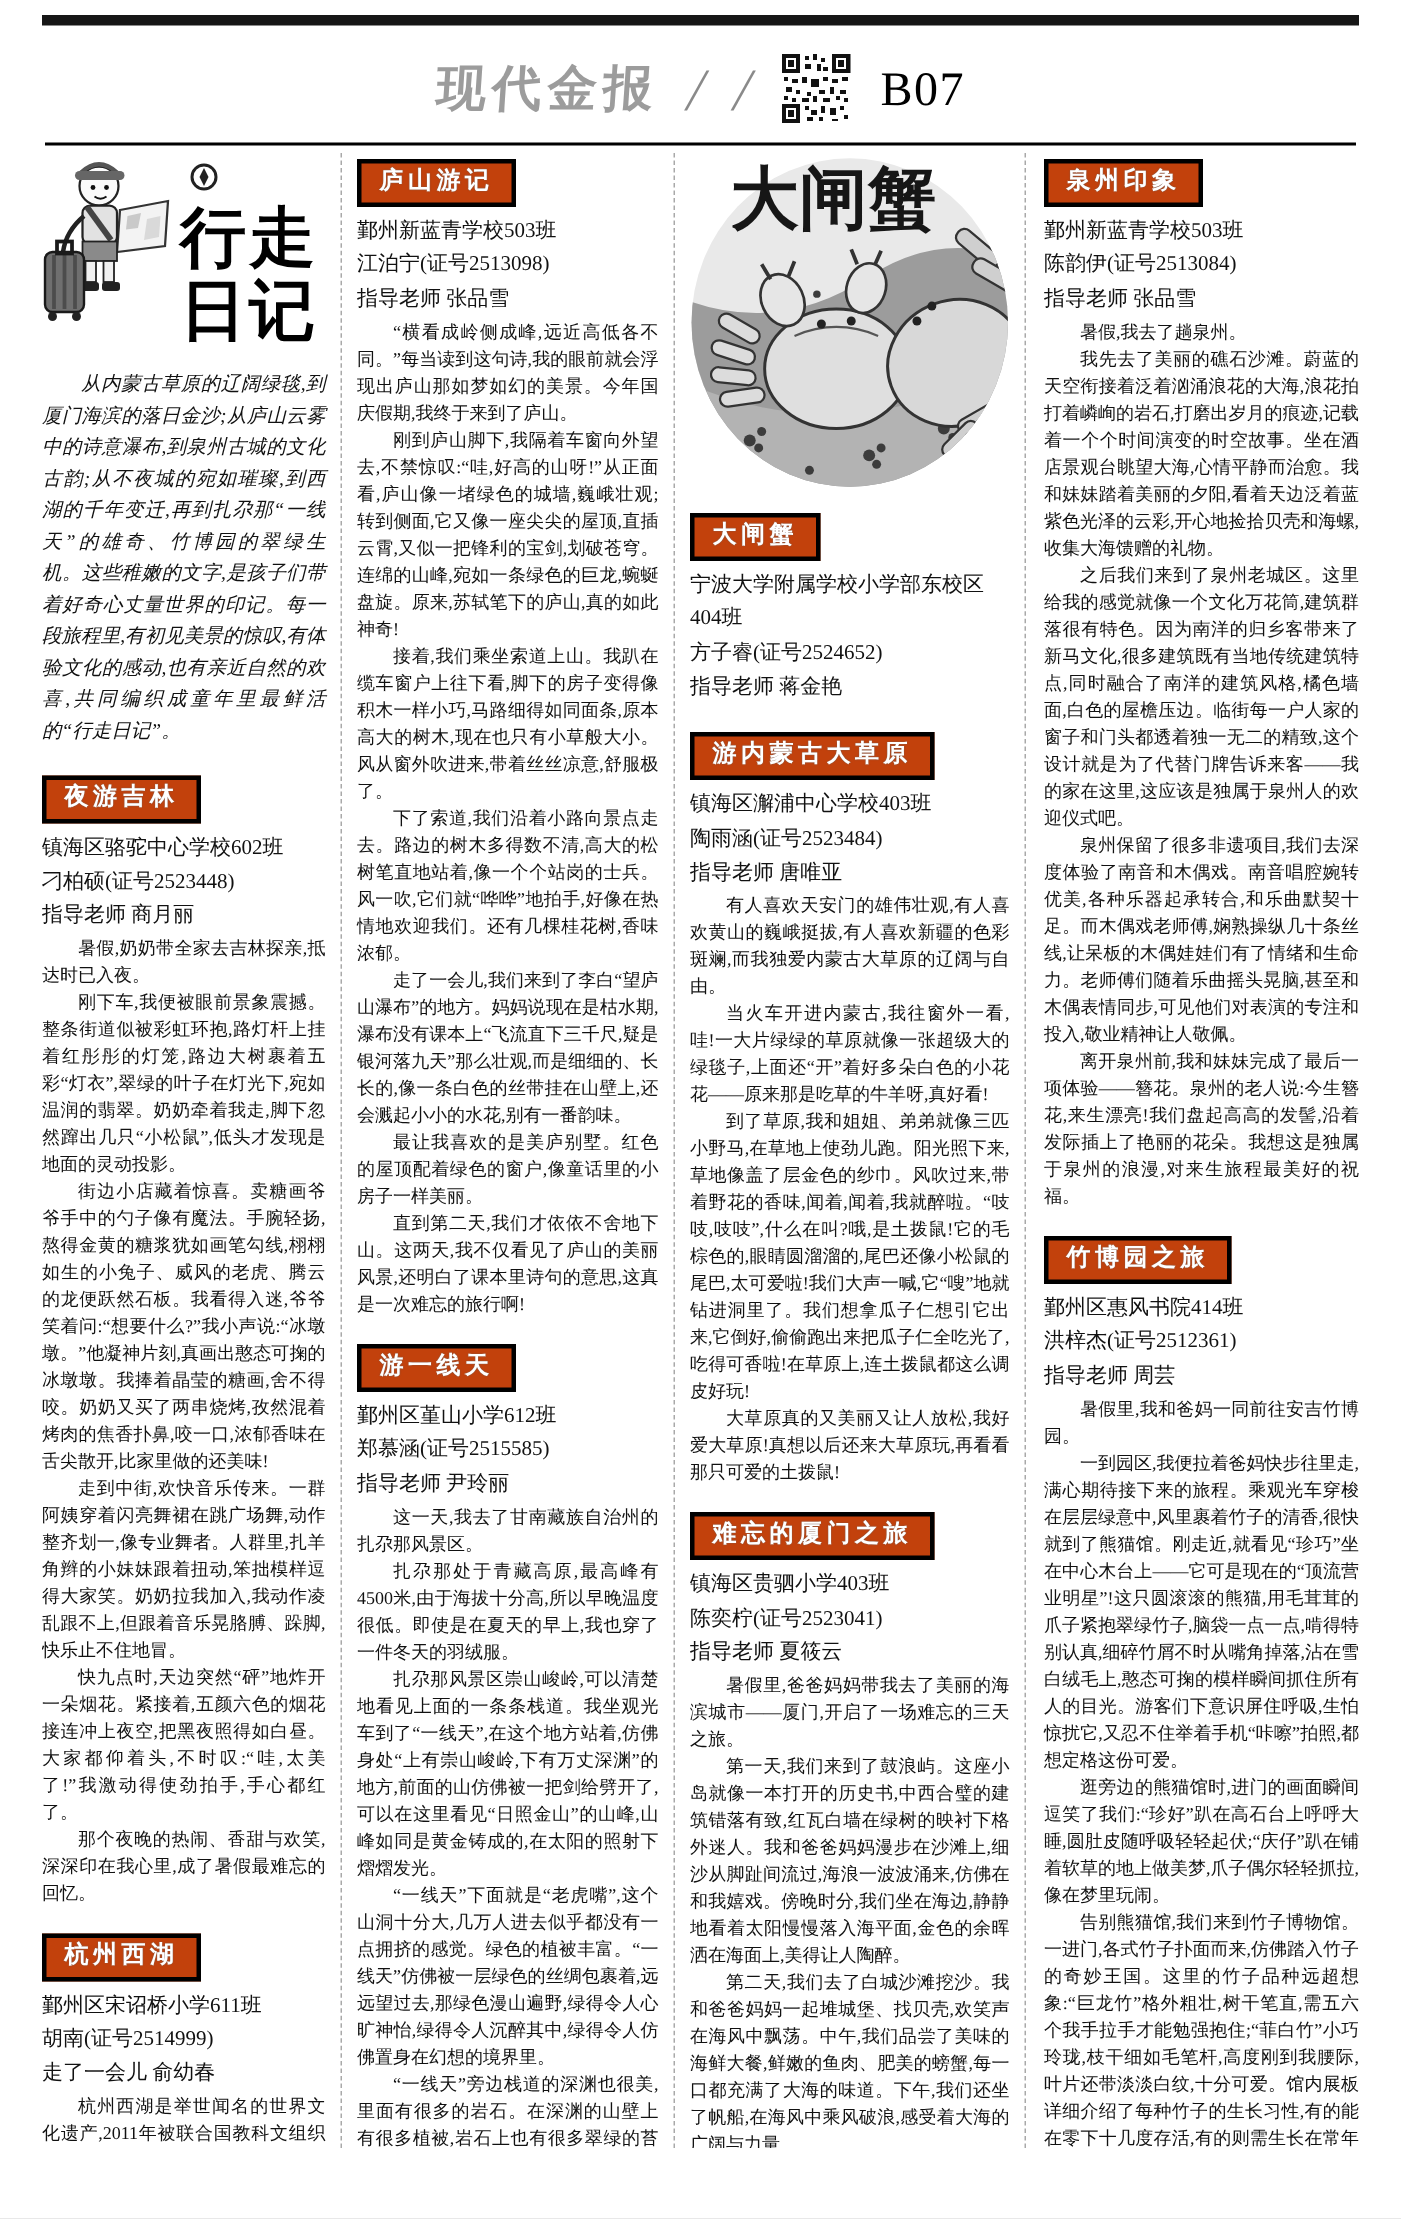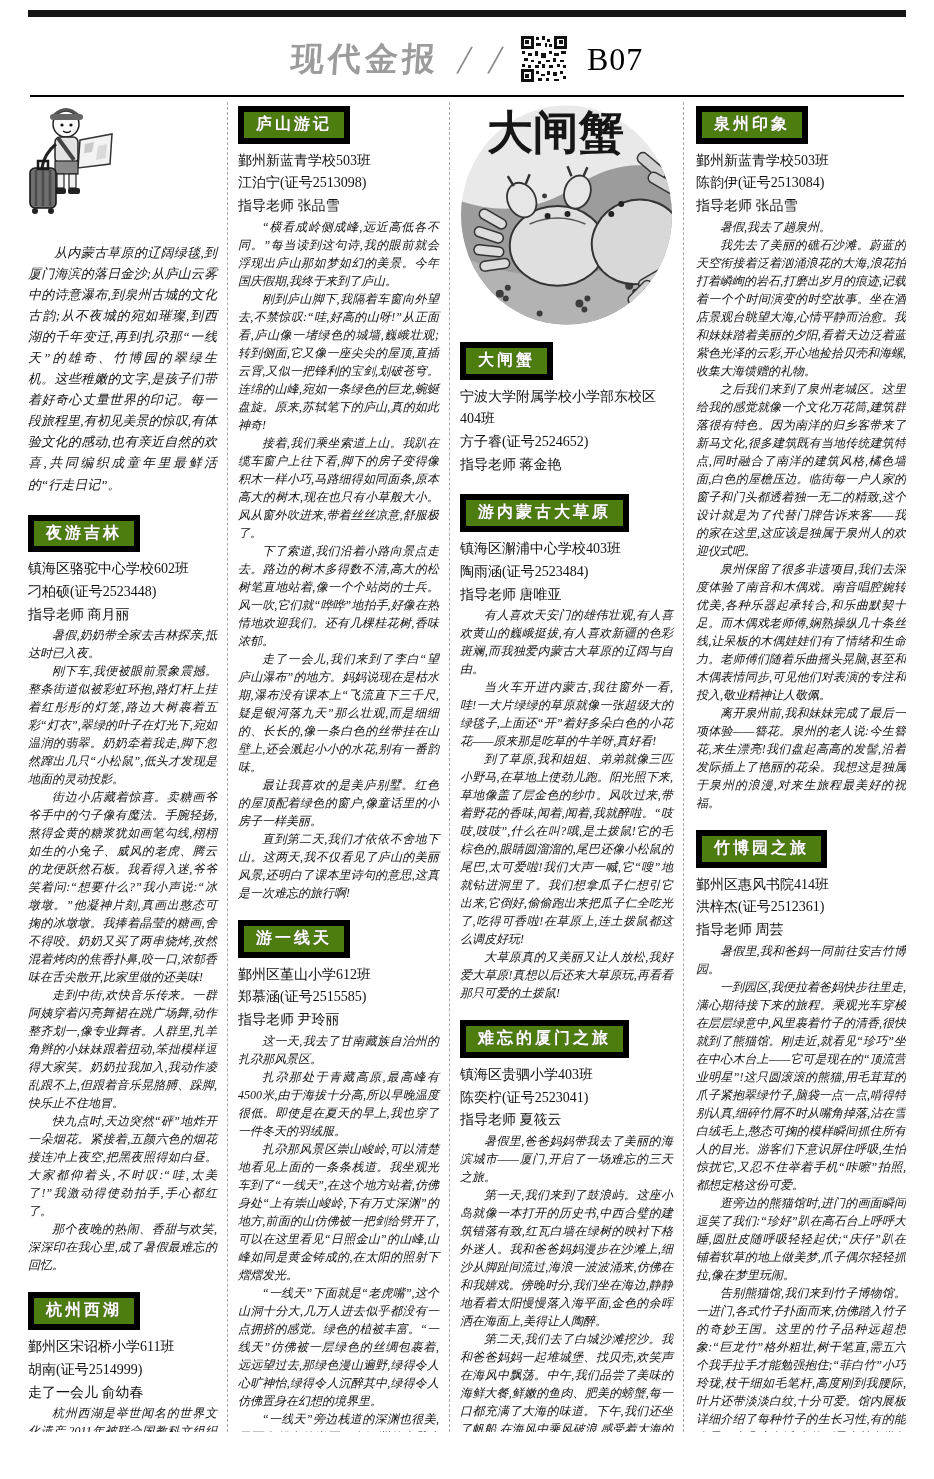--- a/index.html
+++ b/index.html
@@ -25,28 +25,28 @@
   .col1 { width:200px; padding-right:10px; }
   .col2 { width:222px; padding:0 10px; }
   .col3 { width:234px; padding:0 10px; }
   .col4 { width:222px; padding-left:12px; }
 
   .feature-logo { display:flex; align-items:flex-start; gap:4px; margin-bottom:12px; }
   .logo-text { font-size:44px; font-weight:900; line-height:1.12; letter-spacing:2px; color:#000; padding-top:14px; white-space:pre-line; }
   .intro { font-size:13px; line-height:1.62; font-style:italic; text-align:justify; text-indent:2em; color:#111; margin-bottom:16px; }
 
   .badge {
-    display:inline-block; background:#4d7c0f; color:#ffffff;
+    display:inline-block; background:#c2410c; color:#ffffff;
     font-family:"Liberation Sans",sans-serif; font-weight:bold;
     font-size:16px; letter-spacing:3px; line-height:1.3;
-    padding:2px 12px 3px 12px; margin:4px 0 6px 0; border:6px solid #000000;
+    padding:2px 12px 3px 12px; margin:4px 0 6px 0; border:3px solid #000000;
     text-shadow:0 0 1px #666;
   }
   .meta { font-size:14px; line-height:1.62; color:#111; }
-  .para { font-size:12px; line-height:1.5; text-align:justify; text-indent:2em; color:#111;font-style:italic; }
+  .para { font-size:12px; line-height:1.5; text-align:justify; text-indent:2em; color:#111; }
   .article { margin-bottom:14px; }
 
   .artwork-wrap { display:flex; justify-content:center; margin:2px 0 12px 0; }
 </style>
 </head>
 <body>
 
 <div class="page">
   <div class="topbar"></div>
 
@@ -135,20 +135,28 @@
           <path d="M28,42 Q16,52 14,66" stroke="#222" stroke-width="3" fill="none"></path>
 
           <rect x="2" y="66" width="26" height="40" rx="5" fill="#6f6f6f" stroke="#1a1a1a" stroke-width="1.6"></rect>
           <line x1="8" y1="68" x2="8" y2="104" stroke="#4c4c4c" stroke-width="2.5"></line>
           <line x1="15" y1="68" x2="15" y2="104" stroke="#4c4c4c" stroke-width="2.5"></line>
           <line x1="22" y1="68" x2="22" y2="104" stroke="#4c4c4c" stroke-width="2.5"></line>
           <rect x="10" y="59" width="10" height="8" fill="none" stroke="#1a1a1a" stroke-width="2.5"></rect>
           <circle cx="7" cy="109" r="3" fill="#222"></circle>
           <circle cx="23" cy="109" r="3" fill="#222"></circle>
         </svg>
+        <div>
+          <svg width="20" height="20" viewBox="0 0 20 20" style="display:block;margin:6px 0 -8px 6px;">
+            <circle cx="10" cy="10" r="8" fill="none" stroke="#222" stroke-width="2"></circle>
+            <polygon points="10,4 13,10 10,16 7,10" fill="#222"></polygon>
+          </svg>
+          <div class="logo-text">行走
+日记</div>
+        </div>
       </div>
       <p class="intro">从内蒙古草原的辽阔绿毯,到厦门海滨的落日金沙;从庐山云雾中的诗意瀑布,到泉州古城的文化古韵;从不夜城的宛如璀璨,到西湖的千年变迁,再到扎尕那“一线天”的雄奇、竹博园的翠绿生机。这些稚嫩的文字,是孩子们带着好奇心丈量世界的印记。每一段旅程里,有初见美景的惊叹,有体验文化的感动,也有亲近自然的欢喜,共同编织成童年里最鲜活的“行走日记”。</p>
       <section class="article"><div class="badge">夜游吉林</div><div class="meta">镇海区骆驼中心学校602班</div><div class="meta">刁柏硕(证号2523448)</div><div class="meta">指导老师 商月丽</div><p class="para">暑假,奶奶带全家去吉林探亲,抵达时已入夜。</p><p class="para">刚下车,我便被眼前景象震撼。整条街道似被彩虹环抱,路灯杆上挂着红彤彤的灯笼,路边大树裹着五彩“灯衣”,翠绿的叶子在灯光下,宛如温润的翡翠。奶奶牵着我走,脚下忽然蹿出几只“小松鼠”,低头才发现是地面的灵动投影。</p><p class="para">街边小店藏着惊喜。卖糖画爷爷手中的勺子像有魔法。手腕轻扬,熬得金黄的糖浆犹如画笔勾线,栩栩如生的小兔子、威风的老虎、腾云的龙便跃然石板。我看得入迷,爷爷笑着问:“想要什么?”我小声说:“冰墩墩。”他凝神片刻,真画出憨态可掬的冰墩墩。我捧着晶莹的糖画,舍不得咬。奶奶又买了两串烧烤,孜然混着烤肉的焦香扑鼻,咬一口,浓郁香味在舌尖散开,比家里做的还美味!</p><p class="para">走到中街,欢快音乐传来。一群阿姨穿着闪亮舞裙在跳广场舞,动作整齐划一,像专业舞者。人群里,扎羊角辫的小妹妹跟着扭动,笨拙模样逗得大家笑。奶奶拉我加入,我动作凌乱跟不上,但跟着音乐晃胳膊、跺脚,快乐止不住地冒。</p><p class="para">快九点时,天边突然“砰”地炸开一朵烟花。紧接着,五颜六色的烟花接连冲上夜空,把黑夜照得如白昼。大家都仰着头,不时叹:“哇,太美了!”我激动得使劲拍手,手心都红了。</p><p class="para">那个夜晚的热闹、香甜与欢笑,深深印在我心里,成了暑假最难忘的回忆。</p></section>
       <section class="article"><div class="badge">杭州西湖</div><div class="meta">鄞州区宋诏桥小学611班</div><div class="meta">胡南(证号2514999)</div><div class="meta">走了一会儿 俞幼春</div><p class="para">杭州西湖是举世闻名的世界文化遗产,2011年被联合国教科文组织列入《世界文化遗产名录》。</p><p class="para">秦朝时,西湖还是与钱塘江相连的海湾,南北的吴山、宝石山是环抱海湾的岬角。因潮汐冲击,泥沙在岬角淤积成沙洲,沙洲不断扩展,最终连接吴山与宝石山,形成冲积平原,将海湾与钱塘江隔开,西湖就此诞生。</p></section>
     </div>
 
     <div class="col col2 sep">
       <section class="article"><div class="badge">庐山游记</div><div class="meta">鄞州新蓝青学校503班</div><div class="meta">江泊宁(证号2513098)</div><div class="meta">指导老师 张品雪</div><p class="para">“横看成岭侧成峰,远近高低各不同。”每当读到这句诗,我的眼前就会浮现出庐山那如梦如幻的美景。今年国庆假期,我终于来到了庐山。</p><p class="para">刚到庐山脚下,我隔着车窗向外望去,不禁惊叹:“哇,好高的山呀!”从正面看,庐山像一堵绿色的城墙,巍峨壮观;转到侧面,它又像一座尖尖的屋顶,直插云霄,又似一把锋利的宝剑,划破苍穹。连绵的山峰,宛如一条绿色的巨龙,蜿蜒盘旋。原来,苏轼笔下的庐山,真的如此神奇!</p><p class="para">接着,我们乘坐索道上山。我趴在缆车窗户上往下看,脚下的房子变得像积木一样小巧,马路细得如同面条,原本高大的树木,现在也只有小草般大小。风从窗外吹进来,带着丝丝凉意,舒服极了。</p><p class="para">下了索道,我们沿着小路向景点走去。路边的树木多得数不清,高大的松树笔直地站着,像一个个站岗的士兵。风一吹,它们就“哗哗”地拍手,好像在热情地欢迎我们。还有几棵桂花树,香味浓郁。</p><p class="para">走了一会儿,我们来到了李白“望庐山瀑布”的地方。妈妈说现在是枯水期,瀑布没有课本上“飞流直下三千尺,疑是银河落九天”那么壮观,而是细细的、长长的,像一条白色的丝带挂在山壁上,还会溅起小小的水花,别有一番韵味。</p><p class="para">最让我喜欢的是美庐别墅。红色的屋顶配着绿色的窗户,像童话里的小房子一样美丽。</p><p class="para">直到第二天,我们才依依不舍地下山。这两天,我不仅看见了庐山的美丽风景,还明白了课本里诗句的意思,这真是一次难忘的旅行啊!</p></section>
       <section class="article"><div class="badge">游一线天</div><div class="meta">鄞州区堇山小学612班</div><div class="meta">郑慕涵(证号2515585)</div><div class="meta">指导老师 尹玲丽</div><p class="para">这一天,我去了甘南藏族自治州的扎尕那风景区。</p><p class="para">扎尕那处于青藏高原,最高峰有4500米,由于海拔十分高,所以早晚温度很低。即使是在夏天的早上,我也穿了一件冬天的羽绒服。</p><p class="para">扎尕那风景区崇山峻岭,可以清楚地看见上面的一条条栈道。我坐观光车到了“一线天”,在这个地方站着,仿佛身处“上有崇山峻岭,下有万丈深渊”的地方,前面的山仿佛被一把剑给劈开了,可以在这里看见“日照金山”的山峰,山峰如同是黄金铸成的,在太阳的照射下熠熠发光。</p><p class="para">“一线天”下面就是“老虎嘴”,这个山洞十分大,几万人进去似乎都没有一点拥挤的感觉。绿色的植被丰富。“一线天”仿佛被一层绿色的丝绸包裹着,远远望过去,那绿色漫山遍野,绿得令人心旷神怡,绿得令人沉醉其中,绿得令人仿佛置身在幻想的境界里。</p><p class="para">“一线天”旁边栈道的深渊也很美,里面有很多的岩石。在深渊的山壁上有很多植被,岩石上也有很多翠绿的苔藓。深渊下有一处山涧,据说这一处山涧叫作“白龙江”,虽然它不似真正的江水那样气势宏大,但也为这处景色增添了几分灵动,水冲刷岩石的声音,令人想起“此曲只应天上有,人间能得几回闻”这一句诗。这“一线天”上的风景,如同梦幻般美丽。</p></section>
     </div>

